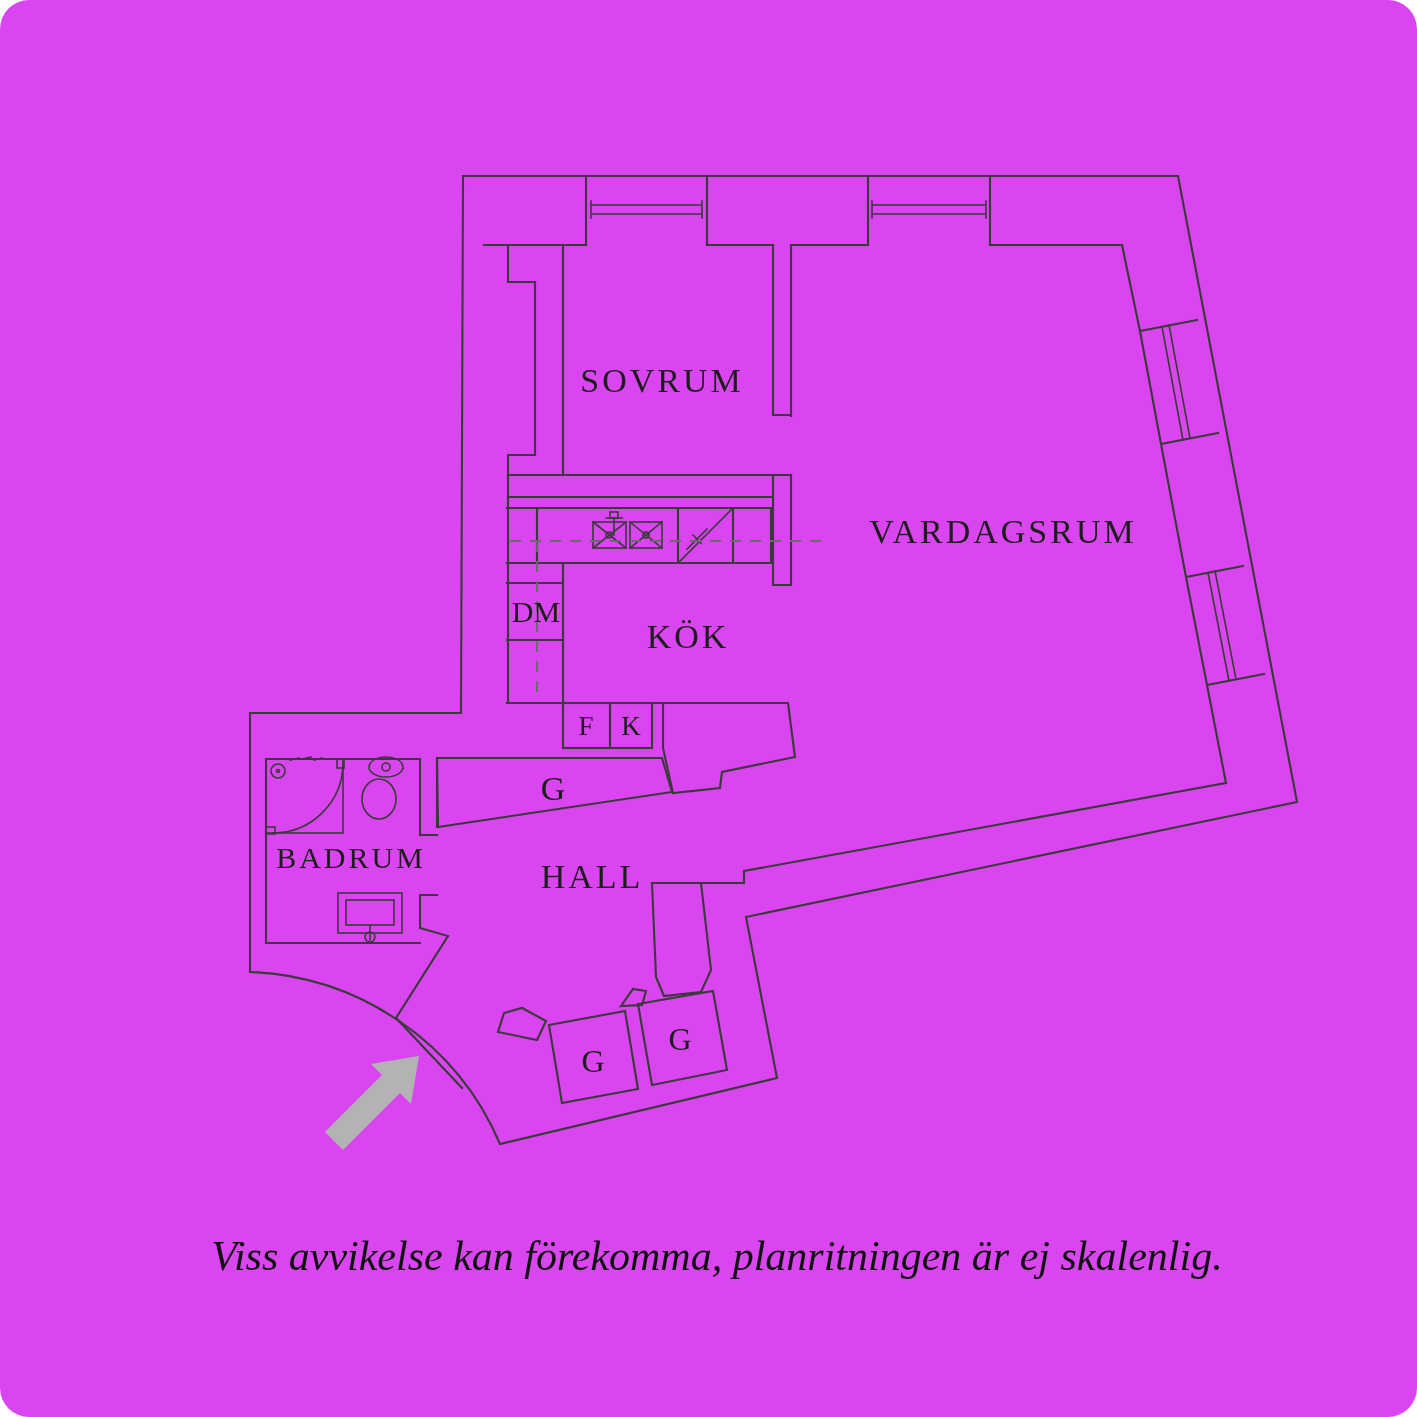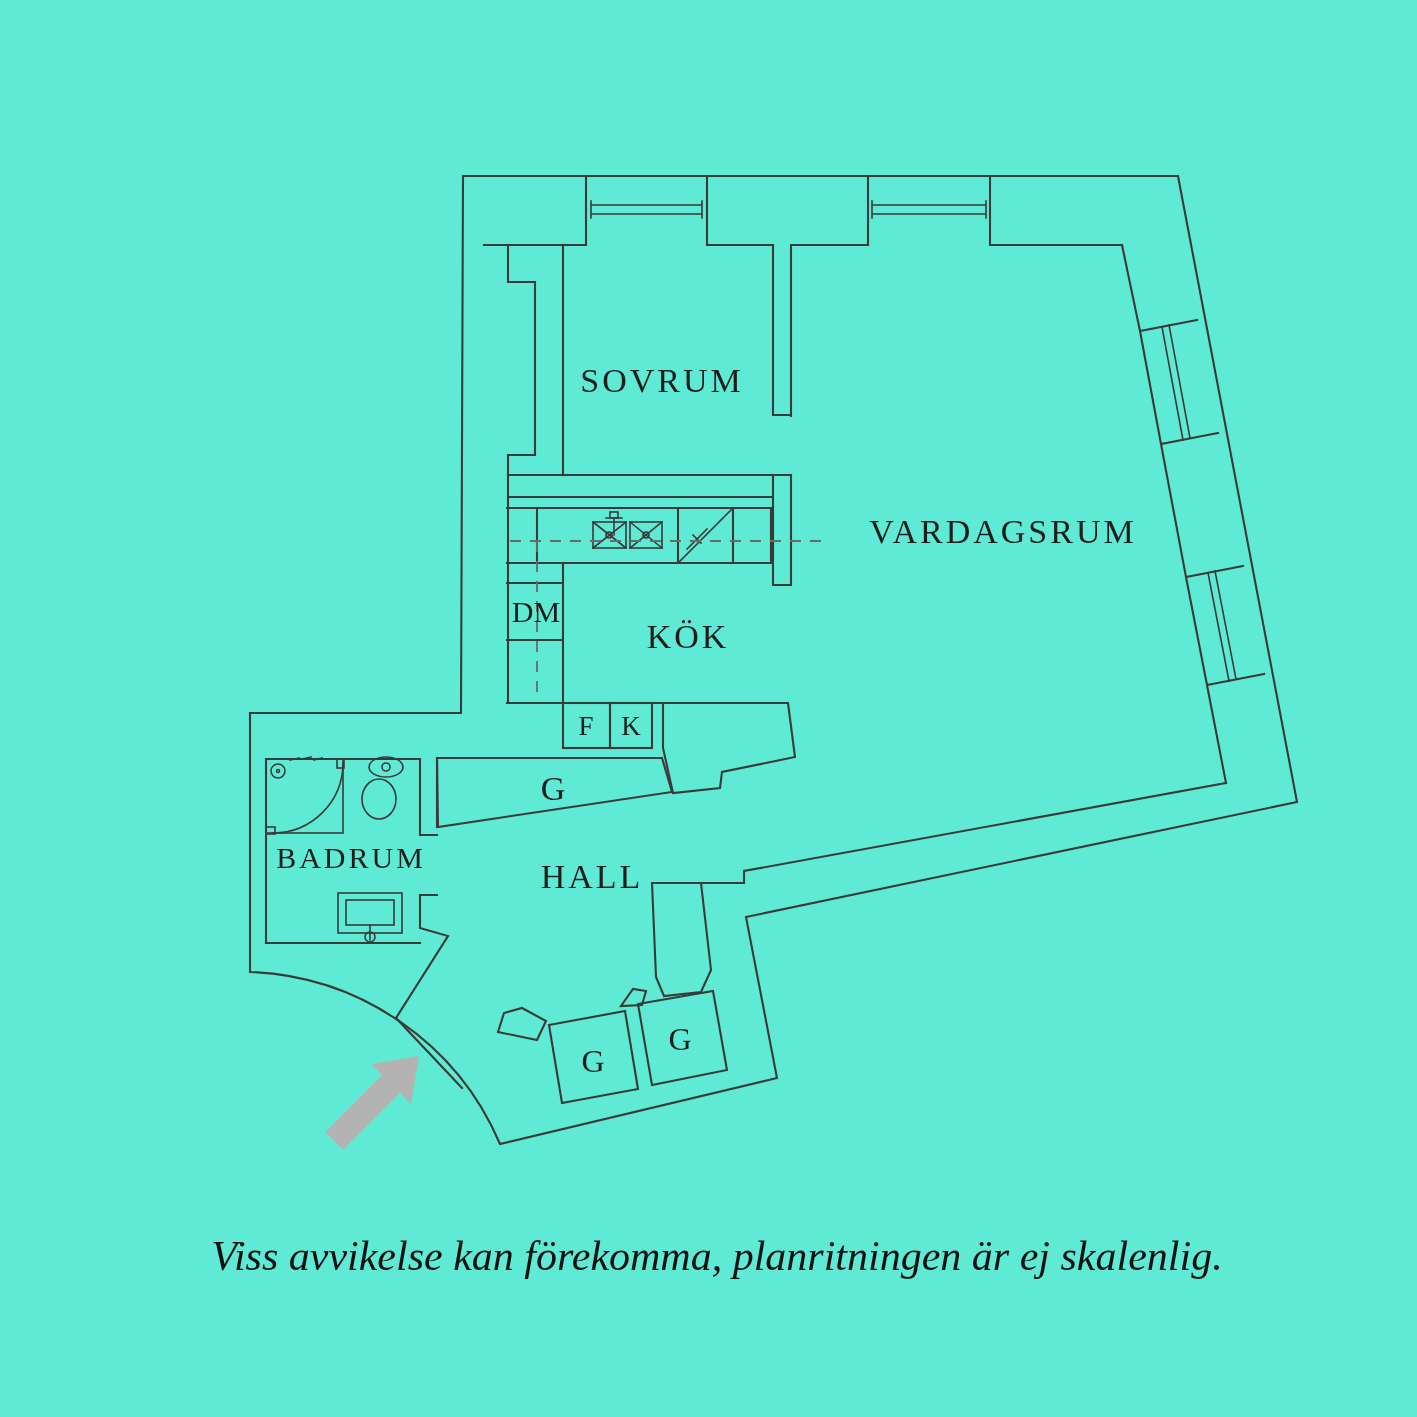--- a/index.html
+++ b/index.html
@@ -1,17 +1,17 @@
 <!DOCTYPE html>
 <html><head>
 <meta charset="utf-8">
 <style>
   html,body{margin:0;padding:0;background:#ffffff;}
-  .page{position:relative;width:1417px;height:1417px;background:#5eead4;overflow:hidden;
-        font-family:"Liberation Serif", serif;}
+  .page{position:relative;width:1417px;height:1417px;background:#d946ef;overflow:hidden;
+        font-family:"Liberation Serif", serif;border-radius:29px;}
   svg{display:block;}
   .room-label{font-family:"Liberation Serif", serif;fill:#1d1d1d;letter-spacing:3px;}
   .small-label{font-family:"Liberation Serif", serif;fill:#1d1d1d;}
   .caption{font-family:"Liberation Serif", serif;font-style:italic;fill:#111111;}
   .w{fill:none;stroke:#3a3a3a;stroke-width:2.1;stroke-linecap:square;stroke-linejoin:miter;}
   .t{fill:none;stroke:#3a3a3a;stroke-width:1.6;stroke-linecap:square;}
   .dash{fill:none;stroke:#6a6a6a;stroke-width:1.8;stroke-dasharray:11 9;}
 </style>
 </head>
 <body>

